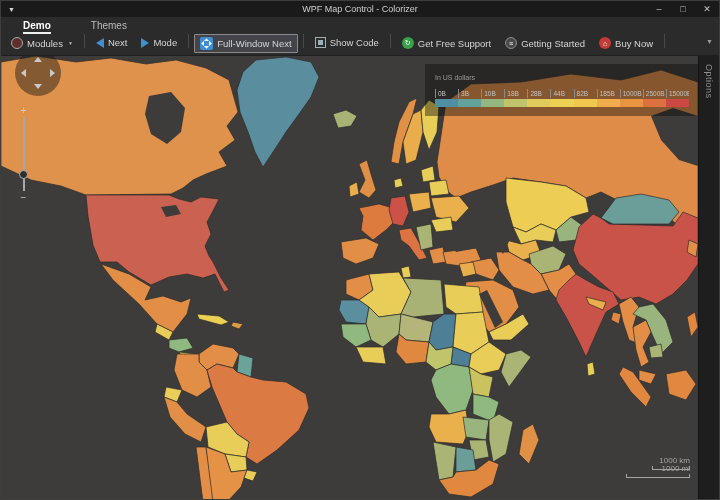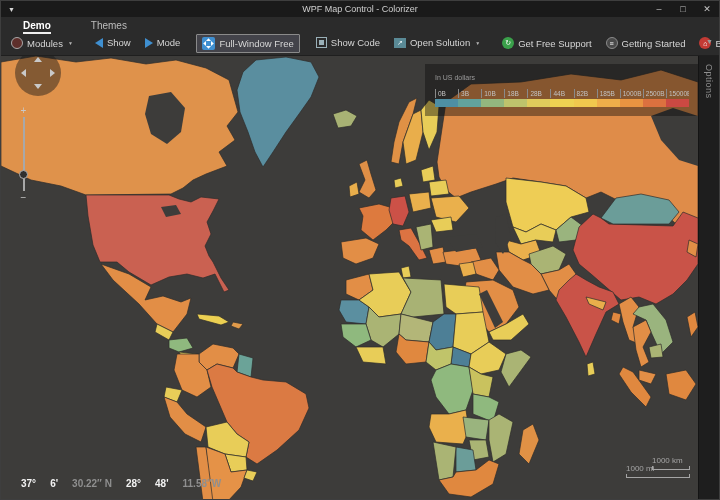--- a/index.html
+++ b/index.html
@@ -62,21 +62,21 @@
   .pan-right { right:6px; top:19px; border-top:4px solid transparent; border-bottom:4px solid transparent; border-left:5px solid #c9c9c9; }
 
   .zoom-slider { position:absolute; left:16px; top:50px; width:13px; height:96px; display:flex; flex-direction:column; align-items:center; }
   .zoom-plus, .zoom-minus { color:#c9c9c9; font-size:10px; line-height:9px; }
   .zoom-track { width:2px; flex:1; background:#a8a8a8; margin:2px 0; position:relative; }
   .zoom-thumb { position:absolute; left:-4px; top:72%; width:9px; height:9px; border-radius:50%; background:#2f2f2f; border:1.5px solid #b0b0b0; }
 
   
   .coords { position:absolute; left:20px; bottom:10px; font-size:10px; font-weight:bold; color:#f2f2f2; display:flex; gap:14px; }
   .coords .dim { color:#8f8f8f; font-weight:bold; }
-  .scalebar { position:absolute; right:8px; text-align:left; color:#a5a5a5; font-size:8px; }
+  .scalebar { position:absolute; right:8px; text-align:right; color:#a5a5a5; font-size:8px; }
   .scalebar .bar { height:4px; border-bottom:1px solid #a5a5a5; border-left:1px solid #a5a5a5; border-right:1px solid #a5a5a5; margin-top:1px; }
   .scale-km { top:400px; width:38px; }
   .scale-mi { top:408px; width:64px; }
 </style>
 </head>
 <body>
 
 <div class="window">
 
   <div class="titlebar">
@@ -96,50 +96,45 @@
 
   <div class="toolbar">
     <div class="tb-btn">
       <span class="ic-modules"></span>
       <span>Modules</span>
       <span class="caret">▼</span>
     </div>
     <div class="tb-sep"></div>
     <div class="tb-btn">
       <span class="tri-left"></span>
-      <span>Show</span>
+      <span>Next</span>
     </div>
     <div class="tb-btn">
       <span class="tri-right"></span>
       <span>Mode</span>
     </div>
     <div class="tb-sep"></div>
     <div class="tb-btn selected">
       <svg width="13" height="13">
         <rect width="13" height="13" rx="2" fill="#3f8fd0"></rect>
         <g fill="#fff">
           <polygon points="6.5,1.2 9,4 4,4"></polygon>
           <polygon points="6.5,11.8 9,9 4,9"></polygon>
           <polygon points="1.2,6.5 4,4 4,9"></polygon>
           <polygon points="11.8,6.5 9,4 9,9"></polygon>
         </g>
       </svg>
-      <span>Full-Window Free</span>
+      <span>Full-Window Next</span>
     </div>
     <div class="tb-sep"></div>
     <div class="tb-btn">
       <span class="ic-showcode">
           <span></span>
         </span>
       <span>Show Code</span>
-    </div>
-    <div class="tb-btn">
-      <span class="ic-opensol">↗</span>
-      <span>Open Solution</span>
-      <span class="caret">▼</span>
     </div>
     <div class="tb-sep"></div>
     <div class="tb-btn">
       <span class="ic-circle ic-support">↻</span>
       <span>Get Free Support</span>
     </div>
     <div class="tb-btn">
       <span class="ic-circle ic-getting">≡</span>
       <span>Getting Started</span>
     </div>
@@ -309,28 +304,20 @@
       </div>
 
       <div class="zoom-slider">
         <span class="zoom-plus">+</span>
         <span class="zoom-track">
           <span class="zoom-thumb"></span>
         </span>
         <span class="zoom-minus">−</span>
       </div>
 
-      <div class="coords">
-        <span>37°</span>
-        <span>6'</span>
-        <span class="dim">30.22″ N</span>
-        <span>28°</span>
-        <span>48'</span>
-        <span class="dim">11.58″W</span>
-      </div>
 
       <div class="scalebar scale-km">
         <div>1000 km</div>
         <div class="bar"></div>
       </div>
       <div class="scalebar scale-mi">
         <div>1000 mi</div>
         <div class="bar"></div>
       </div>
     </div>

